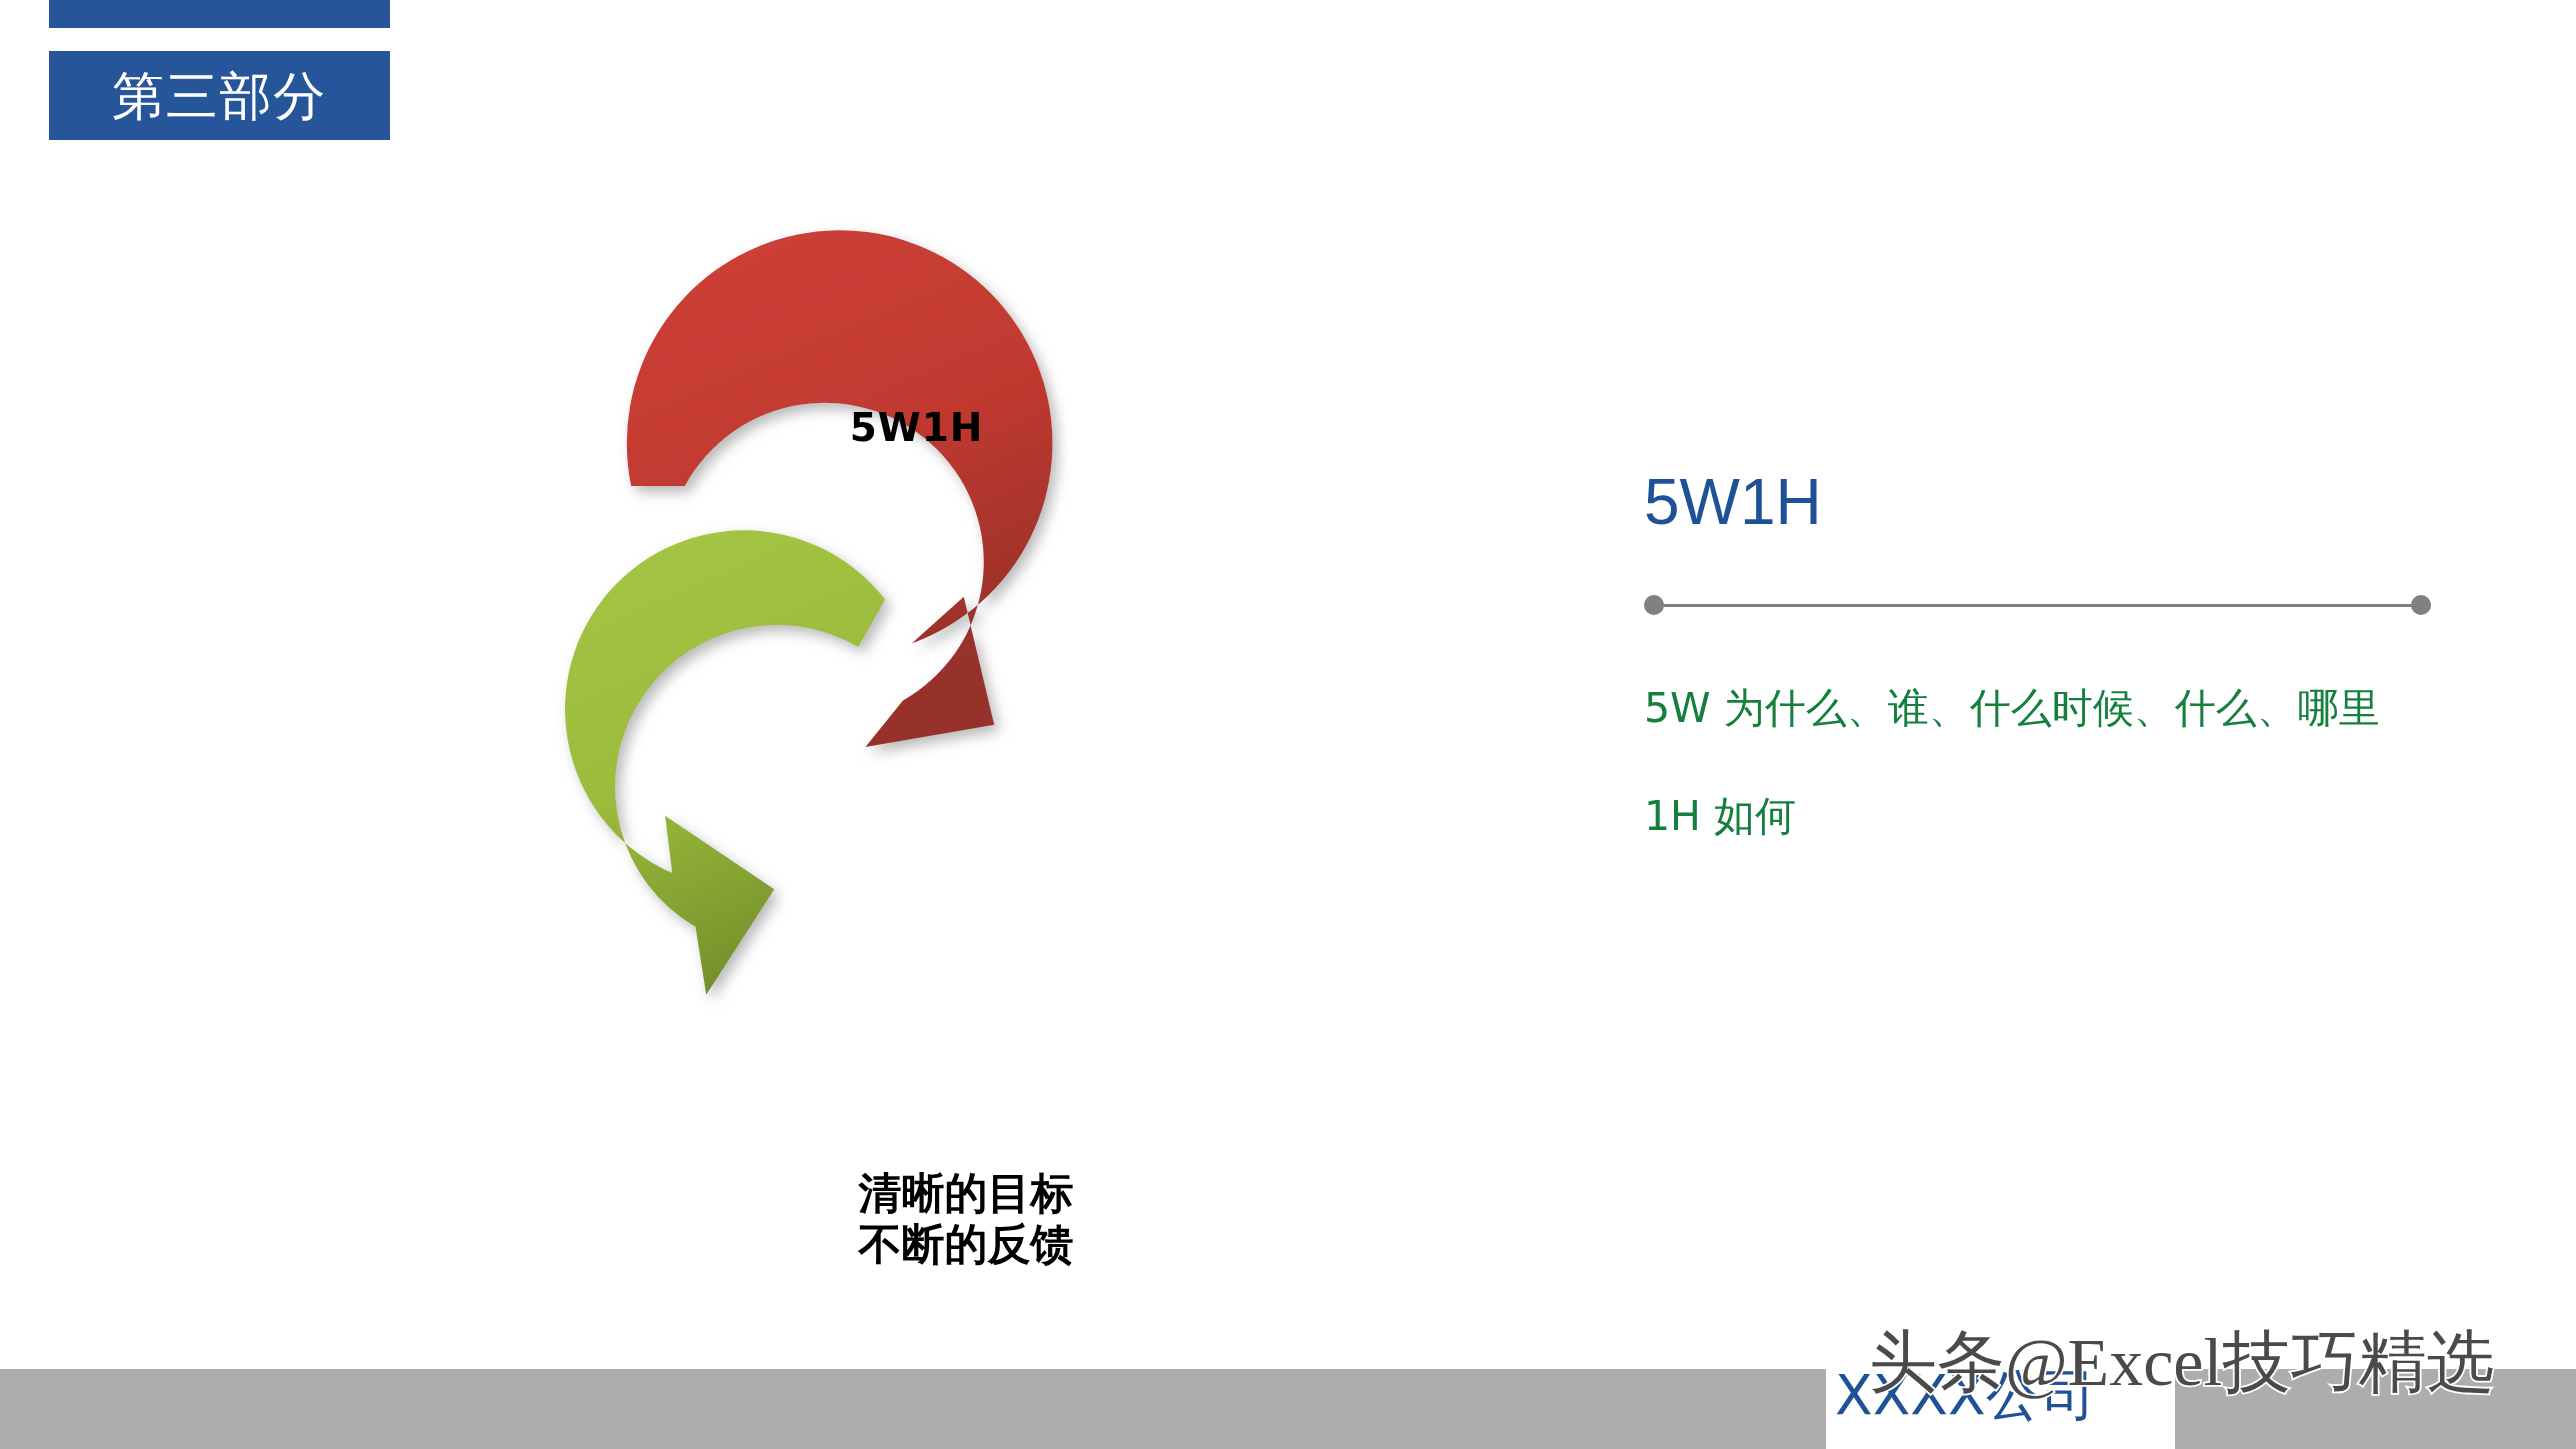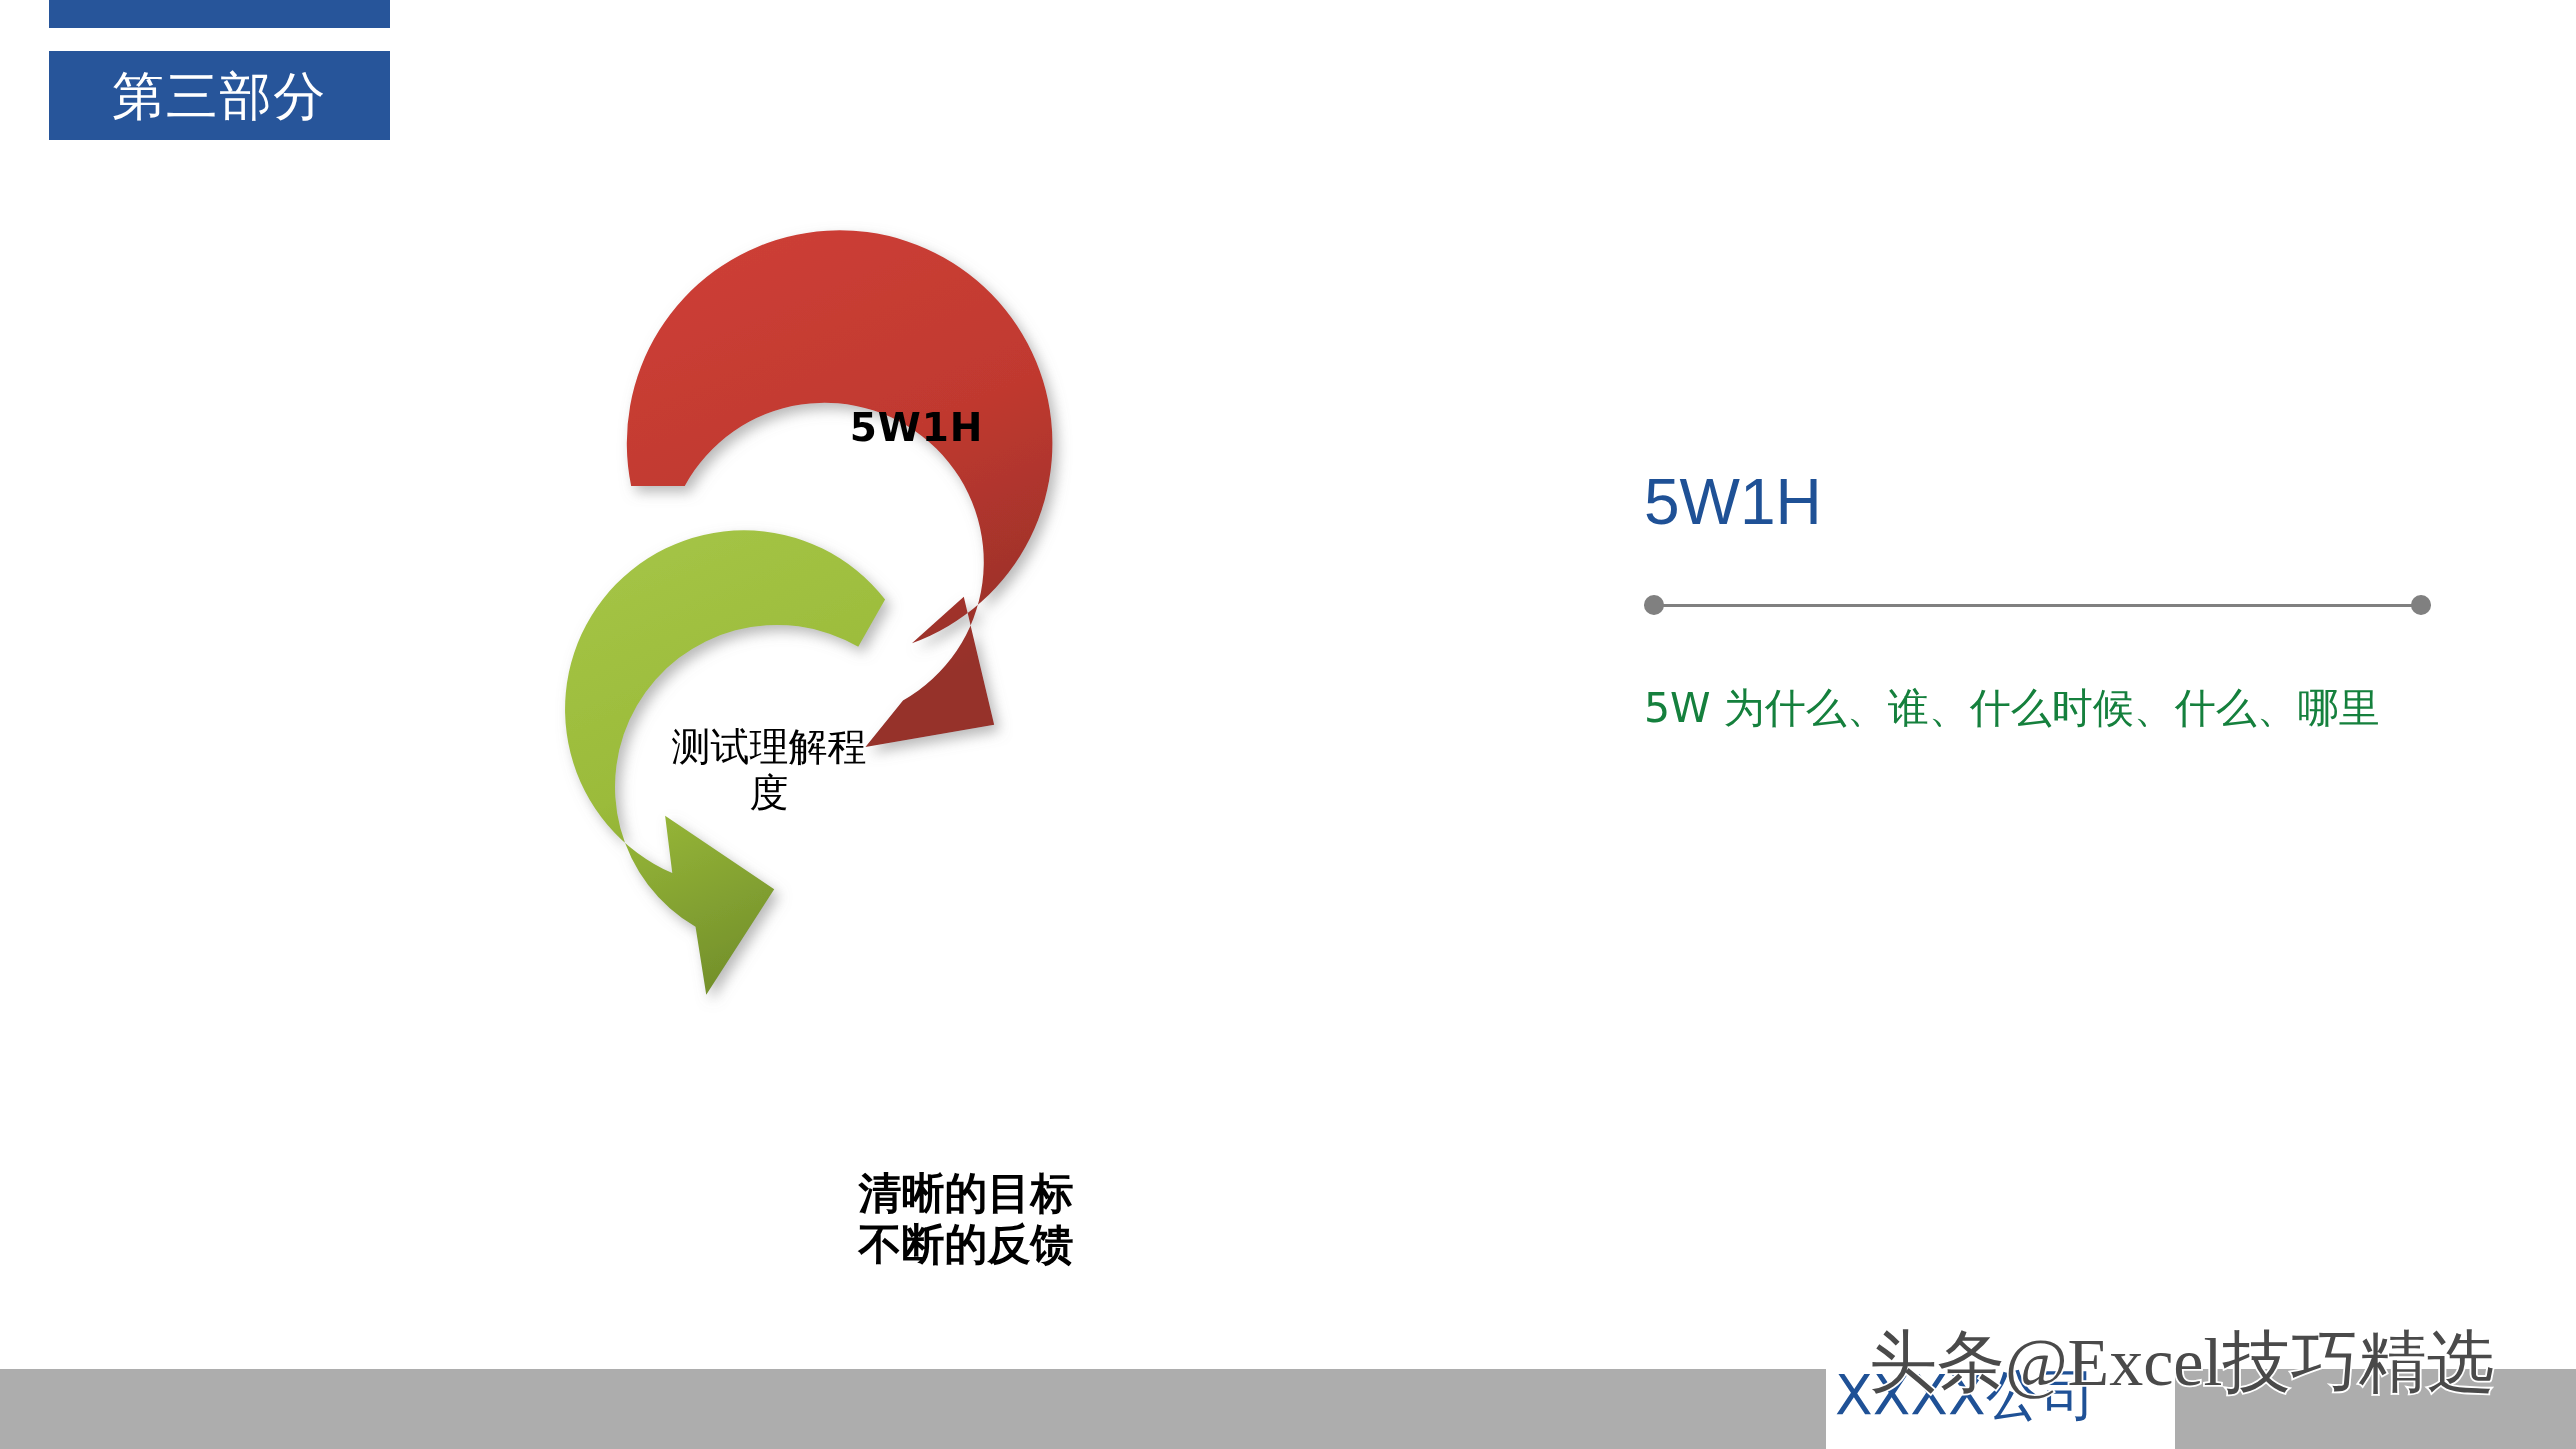--- a/index.html
+++ b/index.html
@@ -148,37 +148,36 @@
       <g filter="url(#softShadow)">
         <path d="
           M 300 825
           A 238 238 0 1 0 300 1304
           A 238 238 0 0 1 300 825
           Z" fill="url(#gradPurple)"></path>
       </g>
     </svg>
 
     <div class="dlabel dlabel-red">5W1H</div>
-    <div class="dlabel dlabel-green">测试理解程
-度</div>
     <div class="dlabel dlabel-purple">清晰的目标
 不断的反馈</div>
   </div>
 
   <div class="panel">
     <div class="panel-title">5W1H</div>
 
     <div class="panel-rule">
       <span class="dot left"></span>
       <span class="line"></span>
       <span class="dot right"></span>
     </div>
 
     <div class="panel-body">
       <p>5W 为什么、谁、什么时候、什么、哪里</p>
+      <p>1H 如何</p>
     </div>
   </div>
 
   <div class="footer-bar"></div>
   <div class="footer-box">
     <span class="footer-company">XXXX公司</span>
   </div>
   <div class="watermark">头条@Excel技巧精选</div>
 
 </div>

